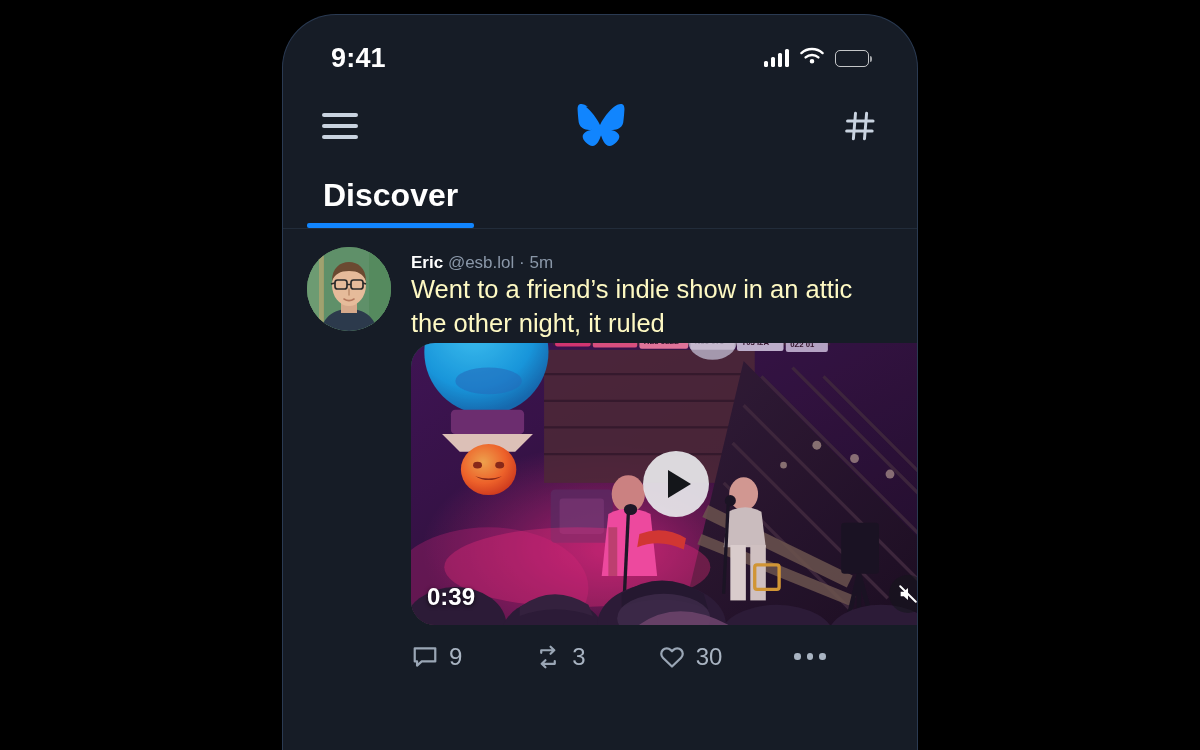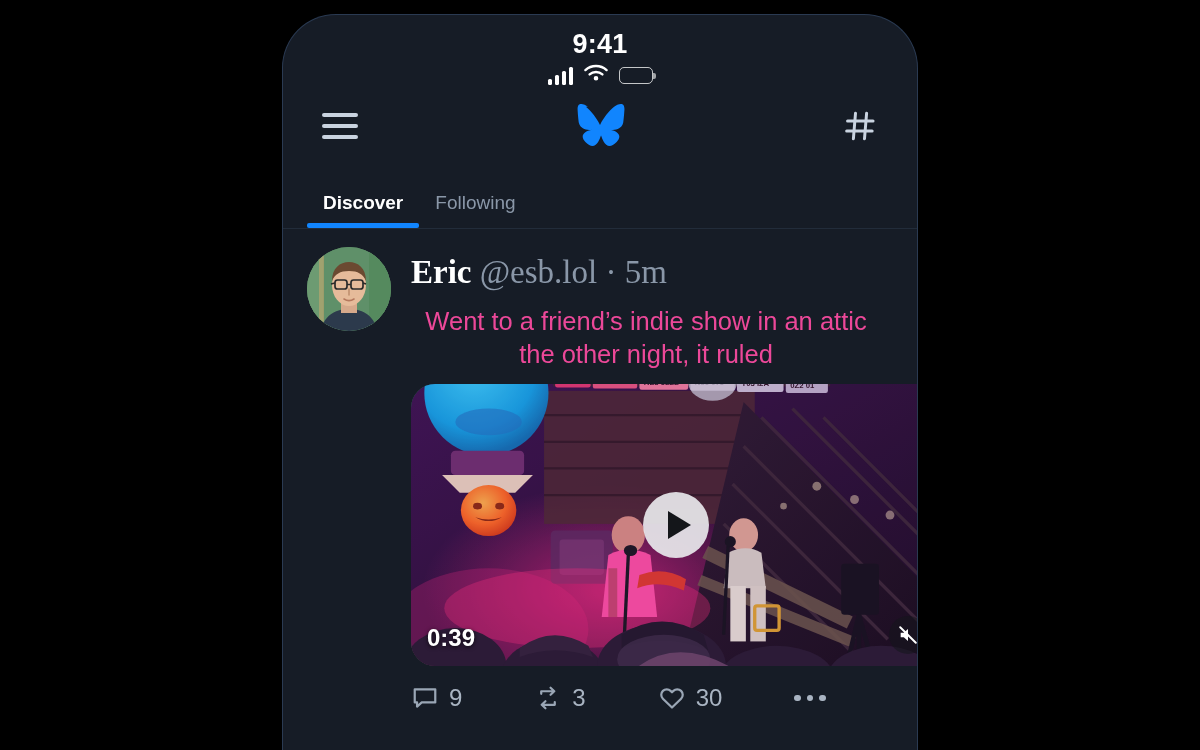--- a/index.html
+++ b/index.html
@@ -39,21 +39,20 @@
 
   
   .status-bar {
     position: relative;
     height: 72px;
     display: flex;
     align-items: center;
     justify-content: space-between;
     padding: 14px 48px 0 48px;
     box-sizing: border-box;
-    flex-direction: column;
   }
   .status-time {
     color: #ffffff;
     font-size: 27px;
     font-weight: bold;
     letter-spacing: 0.2px;
   }
   .status-icons {
     display: flex;
     align-items: center;
@@ -146,21 +145,21 @@
     align-items: flex-end;
     padding: 0 24px;
     height: 64px;
     box-sizing: border-box;
     border-bottom: 1px solid #222c3a;
     position: relative;
   }
   .tab {
     position: relative;
     padding: 0 16px 14px 16px;
-    font-size: 19px;
+    font-size: 32px;
     color: #8a97a8;
     font-weight: normal;
     cursor: pointer;
     white-space: nowrap;
   }
   .tab.active {
     color: #ffffff;
     font-weight: bold;
   }
   .tab.active:after {
@@ -188,42 +187,39 @@
     overflow: hidden;
     margin-right: 20px;
     background: #5d8f66;
     position: relative;
   }
   .avatar svg { display: block; width: 100%; height: 100%; }
 
   .post-body { flex: 1; min-width: 0; }
 
   .post-head {
-    font-size: 33px;
+    font-size: 17px;
     line-height: 1.2;
     margin-top: 6px;
-    margin-bottom: 12px;
     white-space: nowrap;
-    font-family: Liberation Serif, serif;
   }
   .post-head .name {
     color: #ffffff;
     font-weight: bold;
   }
   .post-head .handle {
     color: #8a97a8;
   }
 
   .post-text {
-    color: #ec4899;
+    color: #fef9c3;
     font-size: 25.5px;
     line-height: 1.32;
-    margin-bottom: 12px;
+    margin-bottom: 2px;
     max-width: 470px;
-    text-align: center;
   }
 
   
   .video-card {
     position: relative;
     width: 530px;
     height: 282px;
     border-radius: 24px;
     overflow: hidden;
     background: #15803d;
@@ -353,21 +349,20 @@
       </div>
       <div class="icon-btn">
         <svg width="36" height="36" viewBox="0 0 24 24">
           <path d="M9 3.5 7.6 20.5M16.4 3.5 15 20.5M3.7 8.6h17M3.1 15.4h17" stroke="#c9d3e0" stroke-width="2" stroke-linecap="round" fill="none"></path>
         </svg>
       </div>
     </div>
 
     <div class="tabs">
       <div class="tab active">Discover</div>
-      <div class="tab">Following</div>
     </div>
 
     <div class="post">
 
       <div class="avatar">
         <svg viewBox="0 0 84 84">
           <rect width="84" height="84" fill="#5f9069"></rect>
           <rect x="0" y="0" width="16" height="84" fill="#6d9b72"></rect>
           <rect x="12" y="0" width="5" height="84" fill="#caa86d" opacity="0.55"></rect>
           <rect x="62" y="0" width="22" height="84" fill="#558a5e"></rect>

